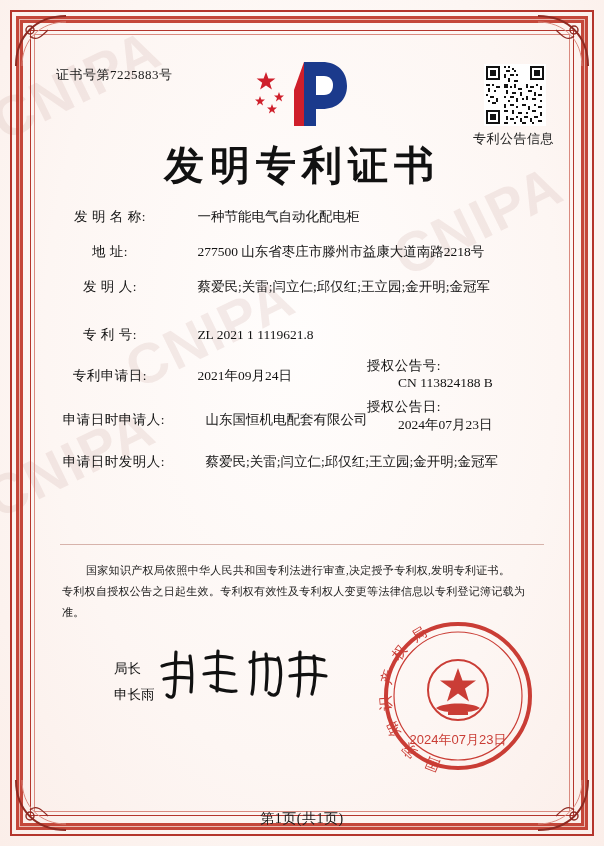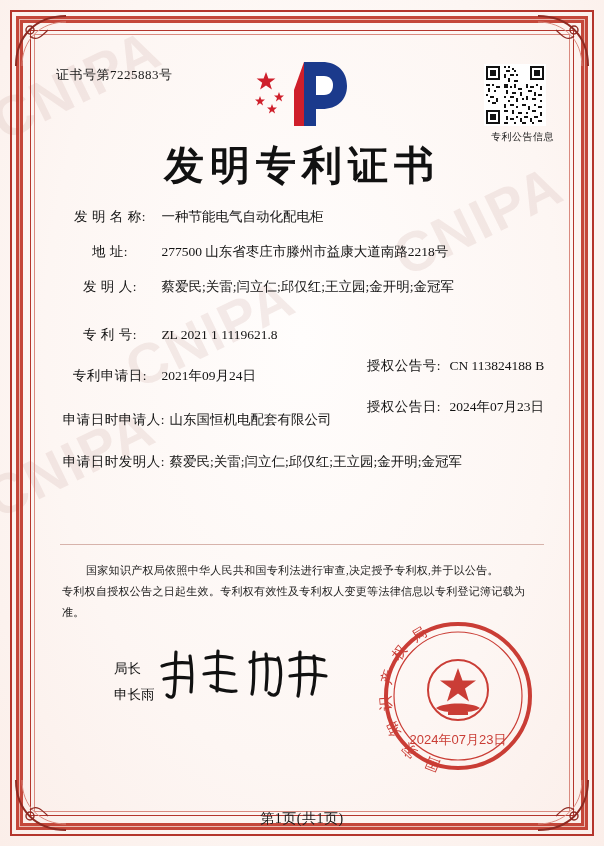--- a/index.html
+++ b/index.html
@@ -81,21 +81,21 @@
   }
 
   .qr{
     position:absolute;right:14px;top:20px;
     width:62px;height:62px;
     background:#fff;
   }
   .qr svg{display:block}
   .qr-cap{
     position:absolute;right:6px;top:86px;
-    font-size:10px;color:#222;
+    font-size:13px;color:#222;
     letter-spacing:.5px;
   }
 
   .title{
     position:absolute;left:0;right:0;top:94px;
     text-align:center;
     font-family:"DejaVu Serif", serif;
     font-weight:bold;
     font-size:40px;
     letter-spacing:6px;
@@ -108,21 +108,21 @@
     color:#141414;
   }
   .row{position:relative;height:35px;}
   .lbl{
     display:inline-block;
     width:96px;
     letter-spacing:.5px;
     white-space:nowrap;
     text-align:center;
   }
-  .val{display:inline-block;}
+  .val{display:inline-block;margin-left:36px;}
   .row .col2{
     position:absolute;left:300px;top:0;
   }
   .row .col2 .lbl{width:84px;margin-top:31px;}
 
   .divider{
     position:absolute;left:16px;right:16px;top:500px;
     height:1px;background:#d7b3ab;
   }
 
@@ -357,21 +357,21 @@
       <div class="row">
         <span class="lbl" style="width:104px">申请日时发明人:</span>
         <span class="val">蔡爱民;关雷;闫立仁;邱仅红;王立园;金开明;金冠军</span>
       </div>
 
     </div>
 
     <div class="divider"></div>
 
     <div class="notes">
-      <div class="n1">国家知识产权局依照中华人民共和国专利法进行审查,决定授予专利权,并于以公告。</div>
+      <div class="n1">国家知识产权局依照中华人民共和国专利法进行审查,决定授予专利权,发明专利证书。</div>
       <div class="n2">专利权自授权公告之日起生效。专利权有效性及专利权人变更等法律信息以专利登记簿记载为准。</div>
     </div>
 
     <div class="signature-block">
       <div>局长</div>
       <div>申长雨</div>
     </div>
 
     <div class="sign-img">
       <svg width="180" height="56" viewBox="0 0 180 56">

